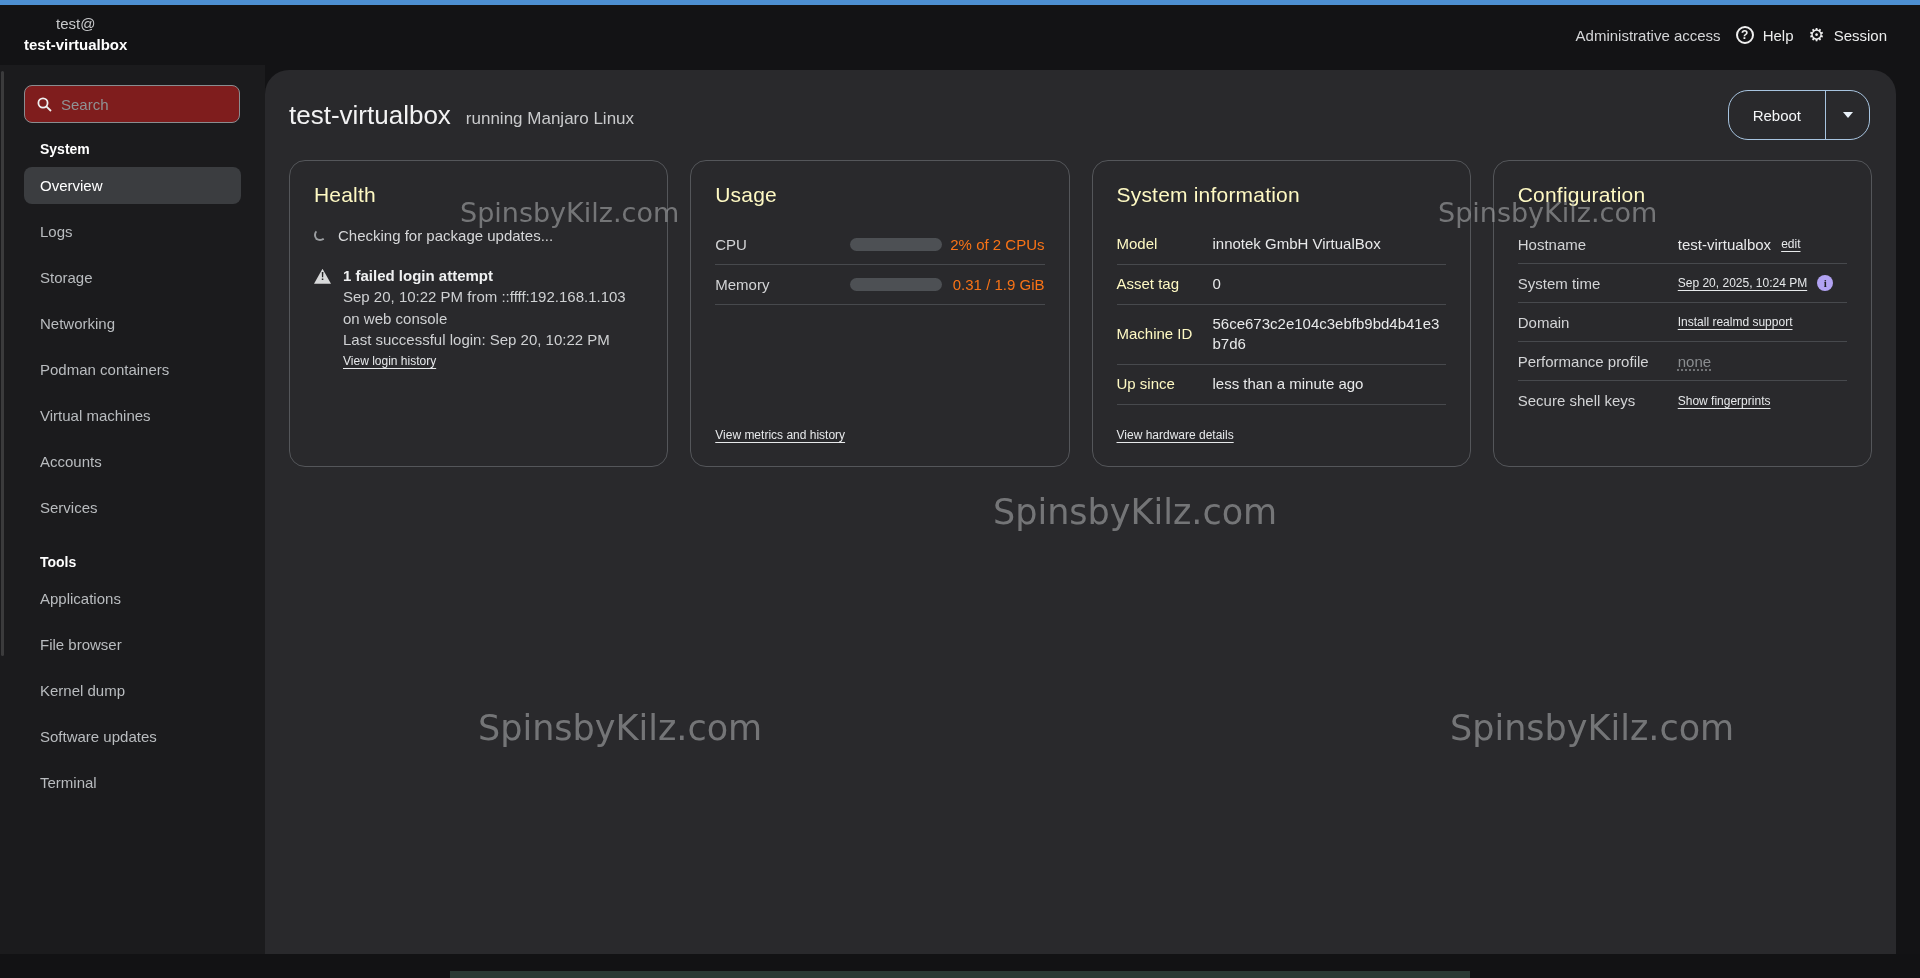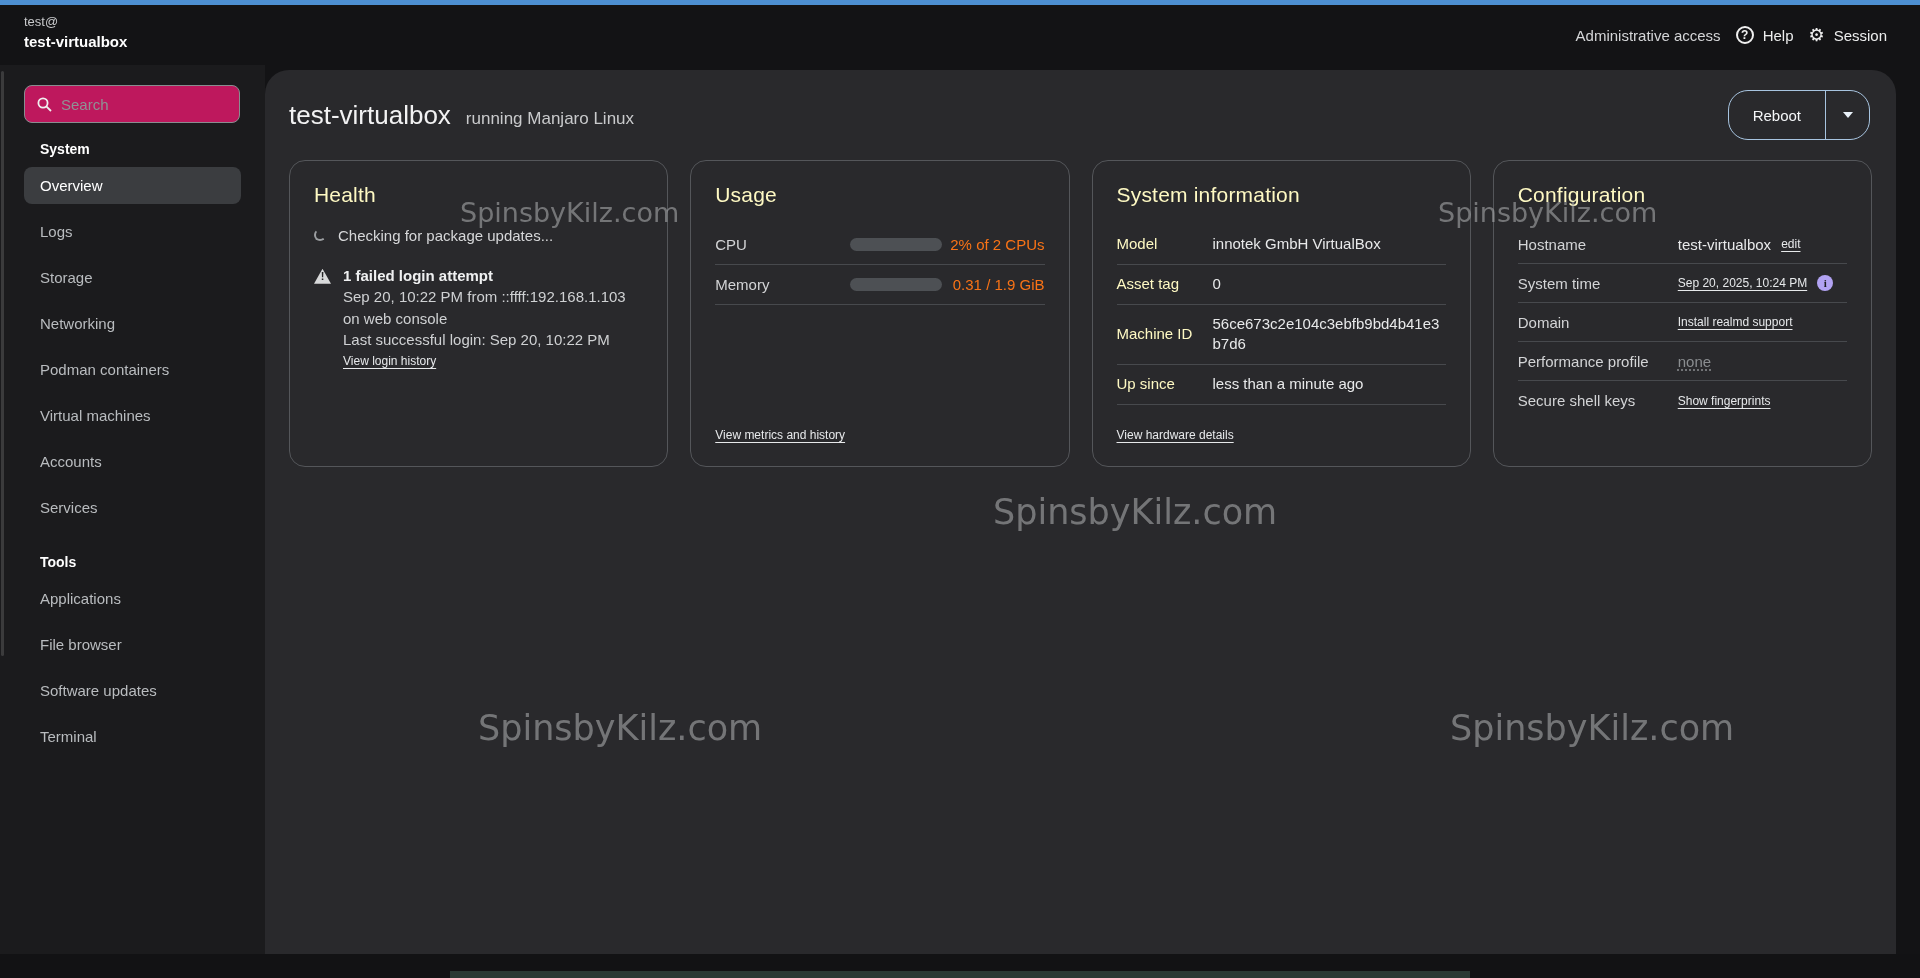--- a/index.html
+++ b/index.html
@@ -9,33 +9,33 @@
     background:#131315;
     color:#d6d7d9;
     font-size:15px;
     position:relative;
   }
   
   .accent-bar { position:absolute; top:0; left:0; width:1920px; height:5px; }
   
   .masthead { position:absolute; top:5px; left:0; width:1920px; height:60px; background:#131315; }
   .brand { position:absolute; left:24px; top:8px; line-height:1.4; }
-  .brand .user { font-size:13px; color:#c8c9cb; }
+  .brand .user { font-size:15px; color:#c8c9cb;text-align:center; }
   .brand .host { font-size:15px; font-weight:bold; color:#ffffff; }
   .masthead-right { position:absolute; right:33px; top:0; height:60px; display:flex; align-items:center; gap:15px; }
   .mast-btn { display:flex; align-items:center; gap:9px; color:#eceded; cursor:pointer; }
   .admin-access { color:#d4d5d7; cursor:pointer; }
   .qmark-circle { width:18px; height:18px; border:2px solid #f0f0f0; border-radius:50%;
       display:flex; align-items:center; justify-content:center; font-size:12px; font-weight:bold; color:#f0f0f0; }
   .gear-glyph { font-size:18px; color:#f0f0f0; line-height:1; }
   
   .sidebar { position:absolute; top:65px; left:0; width:265px; height:913px; background:#1b1b1d; overflow:hidden; }
   .side-scroll-thumb { position:absolute; left:1px; top:6px; width:3px; height:585px; background:rgba(255,255,255,.14); border-radius:2px; }
   .search-box { margin:20px 24px 16px; width:216px; height:38px; border:1px solid #8a8d90; border-radius:8px;
-      background:#be185d; display:flex; align-items:center; padding:0 12px; gap:9px; }
+      background:#7f1d1d; display:flex; align-items:center; padding:0 12px; gap:9px; }
   .search-box input { background:transparent; border:none; outline:none; color:#d6d7d9; font-size:15px; width:150px;
       font-family:"Liberation Sans", sans-serif; }
   .search-box input::placeholder { color:#8f9294; }
   .nav-title { margin:18px 24px 10px; padding:0 16px; font-size:14px; font-weight:bold; color:#ffffff; }
   .nav-title.gap-top { margin-top:28px; }
   .nav-item { height:37px; line-height:37px; margin:0 24px 9px; padding:0 16px; border-radius:8px;
       color:#b9bcbf; font-size:15px; cursor:pointer; white-space:nowrap; }
   .nav-item.active { background:#3b3d40; color:#ffffff; }
   
   .main-panel { position:absolute; left:265px; top:70px; width:1631px; height:884px;
@@ -138,20 +138,21 @@
       <div class="nav-item">Logs</div>
       <div class="nav-item">Storage</div>
       <div class="nav-item">Networking</div>
       <div class="nav-item">Podman containers</div>
       <div class="nav-item">Virtual machines</div>
       <div class="nav-item">Accounts</div>
       <div class="nav-item">Services</div>
       <div class="nav-title gap-top">Tools</div>
       <div class="nav-item">Applications</div>
       <div class="nav-item">File browser</div>
+      <div class="nav-item">Kernel dump</div>
       <div class="nav-item">Software updates</div>
       <div class="nav-item">Terminal</div>
     </div>
   <div class="side-scroll-thumb"></div>
 </div>
 
 <div class="main-panel">
   <div class="page-header">
     <div class="title-row">
       <span class="page-title">test-virtualbox</span>

